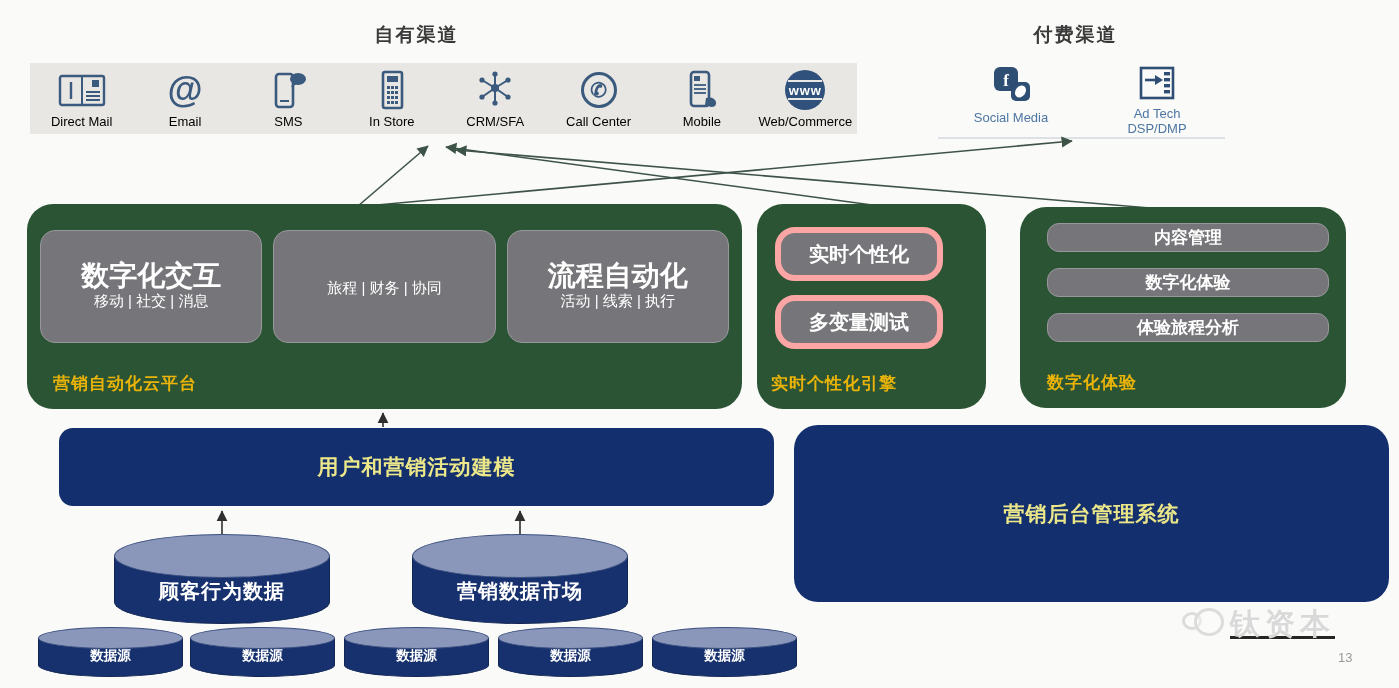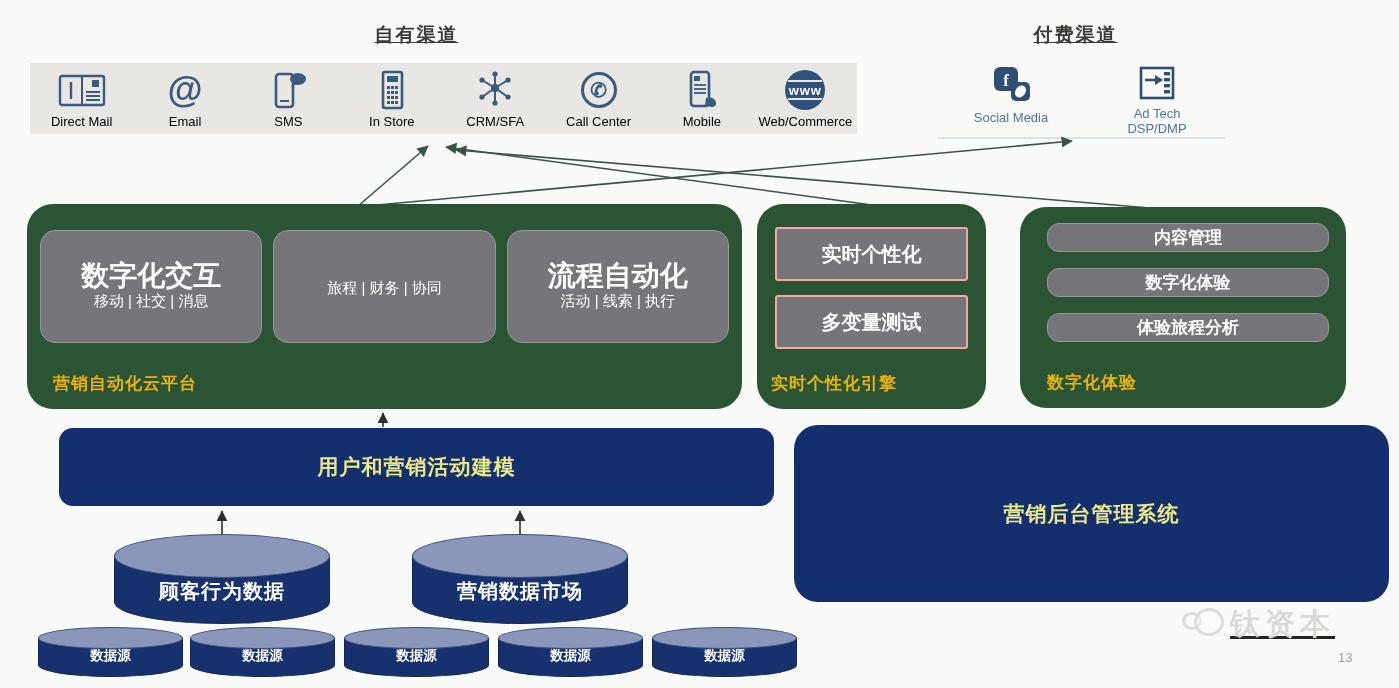--- a/index.html
+++ b/index.html
@@ -9,21 +9,20 @@
     background:#fafaf8;
     position:relative;
     overflow:hidden;
   }
 
   
   .channel-header {
     position:absolute; top:22px; width:175px;
     text-align:center; font-size:19px; font-weight:600; color:#3a3a3a;
     letter-spacing:2px;
-    text-decoration:underline;
   }
   #own-header { left:329px; }
   #paid-header { left:988px; }
 
   
   .icon-strip {
     position:absolute; left:30px; top:63px; width:827px; height:71px;
     background:#e9e7e3; display:flex; align-items:stretch; z-index:2;
   }
   .channel-item {
@@ -81,22 +80,22 @@
     display:flex; gap:11px;
   }
   .module {
     flex:1; height:113px; background:#76767a; border:1px solid #98989c;
     border-radius:15px; color:#fff; text-align:center;
     display:flex; flex-direction:column; align-items:center; justify-content:center;
   }
   .module-title { font-size:28px; font-weight:bold; line-height:26px; }
   .module-sub { font-size:15px; line-height:20px; margin-top:2px; }
   .module-sm {
-    position:absolute; left:18px; width:193px; height:54px;
-    background:#76767a; border:2px solid #fca5a5; border-radius:3px;
+    position:absolute; left:18px; width:168px; height:54px;
+    background:#76767a; border:6px solid #fca5a5; border-radius:20px;
     color:#fff; font-size:20px; font-weight:bold;
     display:flex; align-items:center; justify-content:center;
   }
   .module-bar {
     position:absolute; left:27px; width:282px; height:29px;
     background:#76767a; border:1px solid #98989c; border-radius:12px;
     color:#fff; font-size:17px; font-weight:bold;
     display:flex; align-items:center; justify-content:center;
   }
   .green-label {

